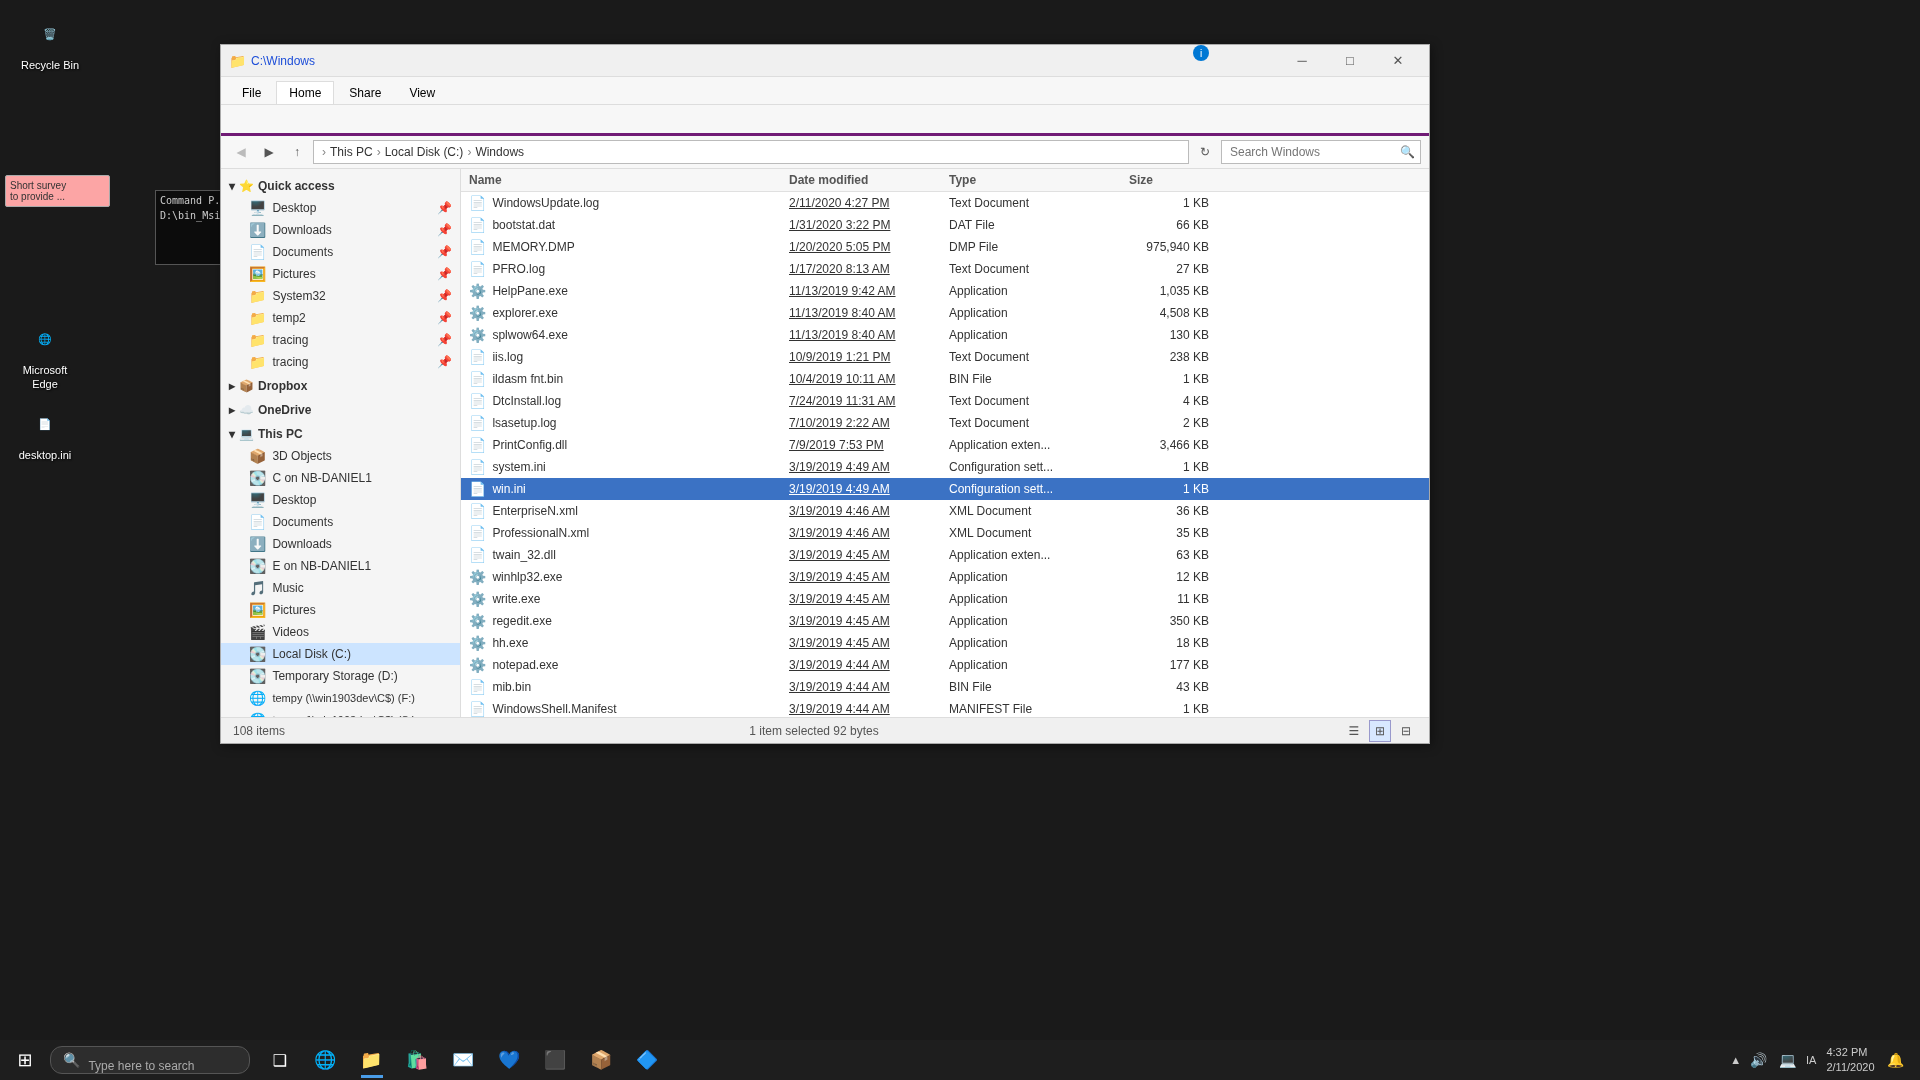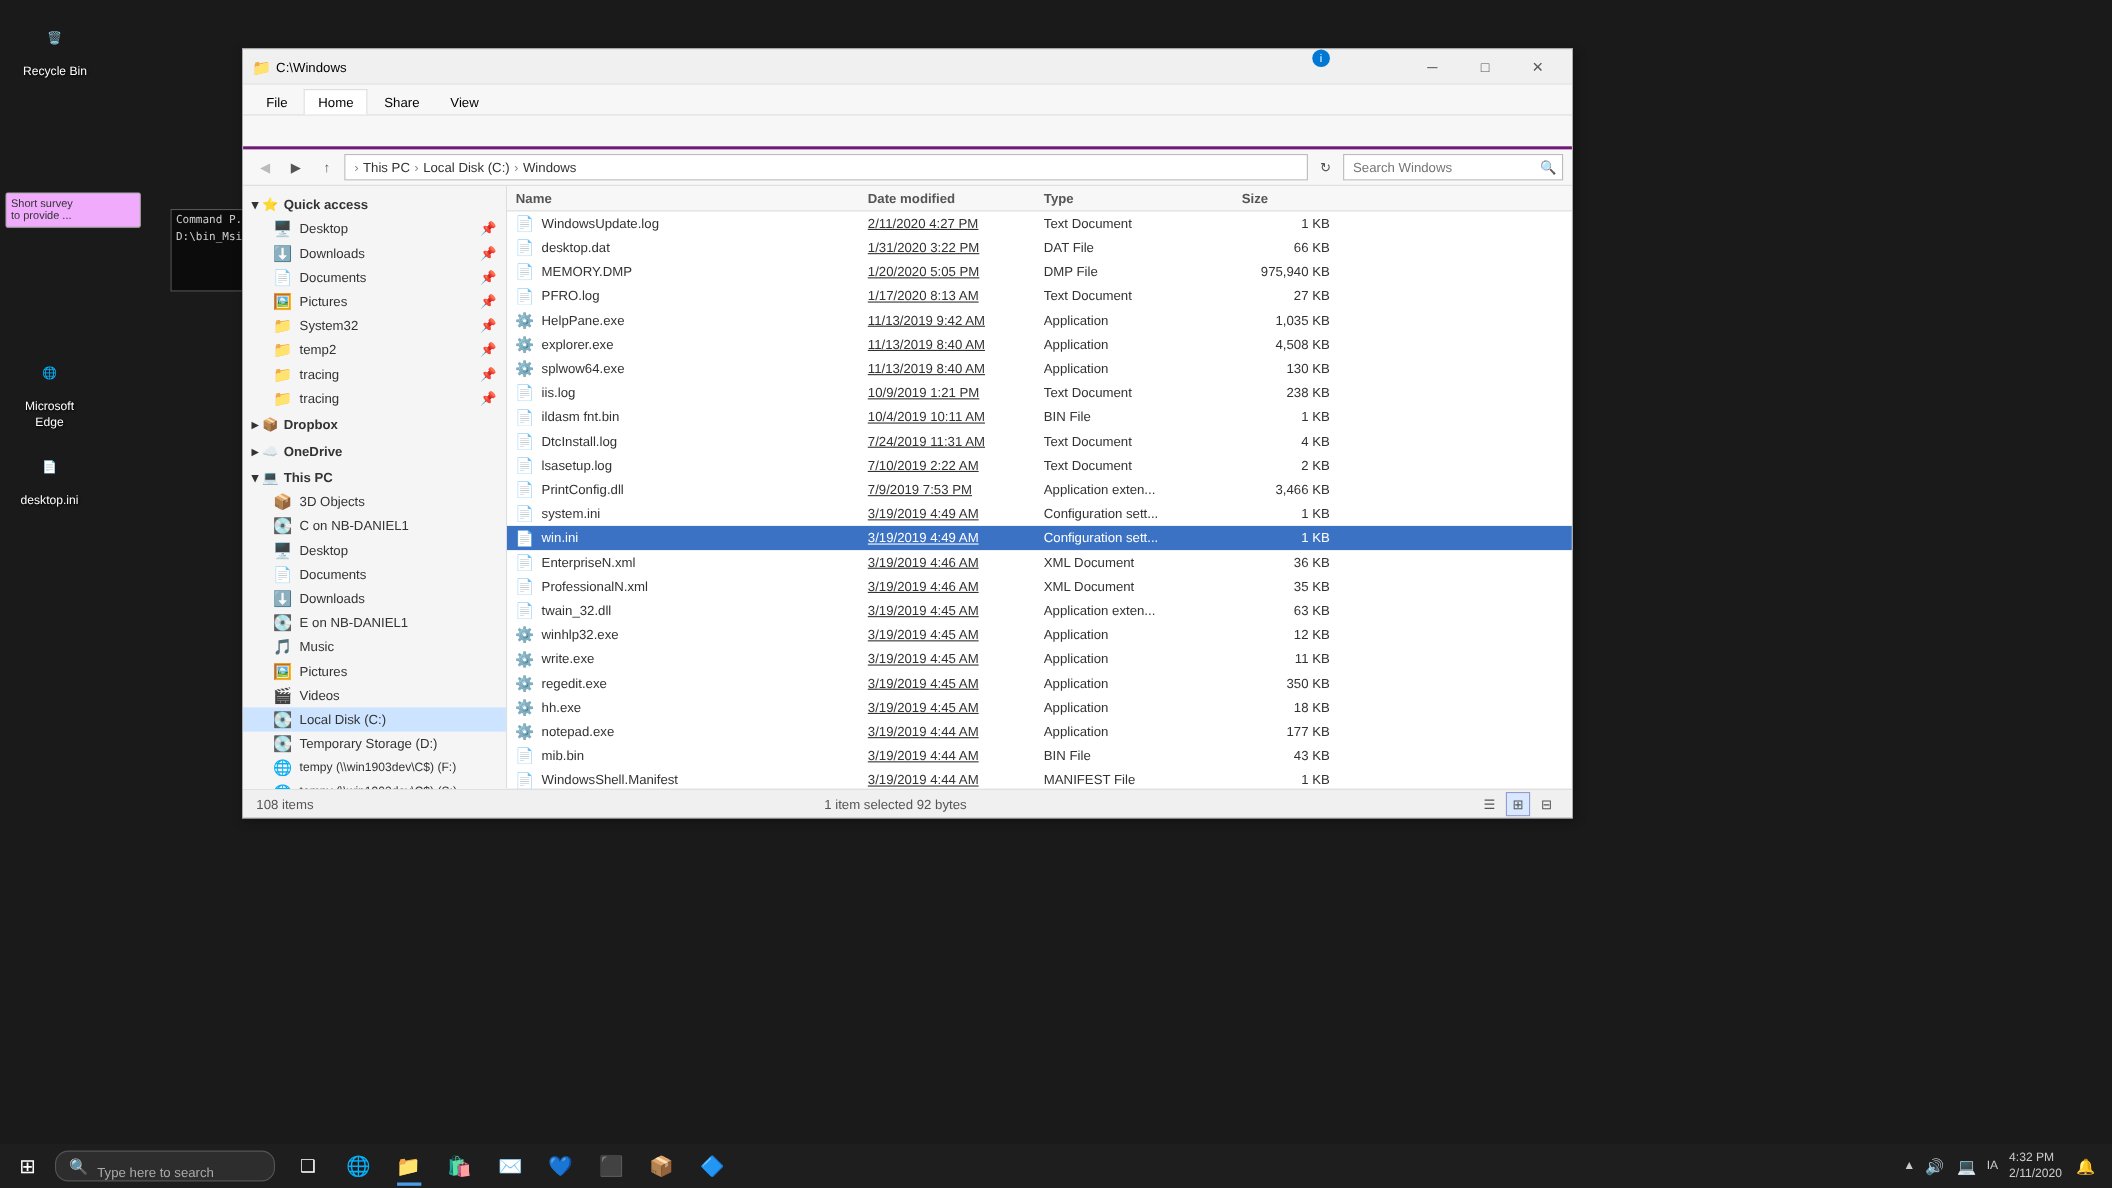--- a/index.html
+++ b/index.html
@@ -63,22 +63,22 @@
       font-size: 11px;
       padding: 4px;
       overflow: hidden;
     }
 
     
     .survey-popup {
       position: absolute;
       top: 175px;
       left: 5px;
-      width: 123px;
-      background: #f0abfc;
+      width: 105px;
+      background: #fca5a5;
       border: 1px solid #aaa;
       border-radius: 2px;
       font-size: 10px;
       padding: 4px;
       color: #333;
     }
 
     
     .explorer-window {
       position: absolute;
@@ -105,21 +105,21 @@
     }
     .title-bar .window-icon {
       width: 16px;
       height: 16px;
       margin-right: 6px;
       font-size: 14px;
     }
     .title-bar .title-text {
       flex: 1;
       font-size: 12px;
-      color: #000000;
+      color: #1d4ed8;
     }
     .title-bar .window-controls {
       display: flex;
       gap: 2px;
     }
     .window-btn {
       width: 46px;
       height: 32px;
       display: flex;
       align-items: center;
@@ -671,21 +671,21 @@
       <span class="file-icon">📄</span>
       <span>WindowsUpdate.log</span>
     </div>
     <div class="file-date">2/11/2020 4:27 PM</div>
     <div class="file-type">Text Document</div>
     <div class="file-size">1 KB</div>
   </div>
             <div class="file-row">
     <div class="file-name">
       <span class="file-icon">📄</span>
-      <span>desktop.dat</span>
+      <span>bootstat.dat</span>
     </div>
     <div class="file-date">1/31/2020 3:22 PM</div>
     <div class="file-type">DAT File</div>
     <div class="file-size">66 KB</div>
   </div>
             <div class="file-row">
     <div class="file-name">
       <span class="file-icon">📄</span>
       <span>MEMORY.DMP</span>
     </div>

